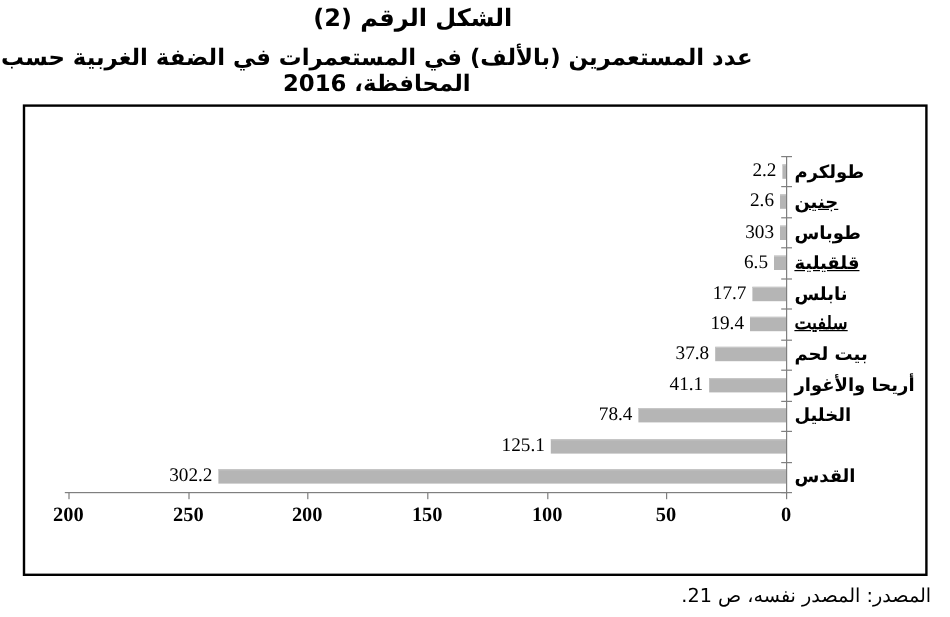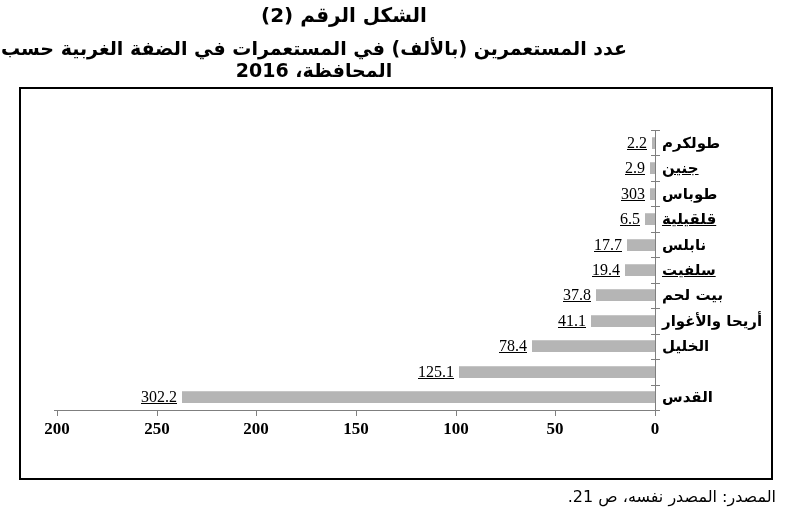--- a/index.html
+++ b/index.html
@@ -13,21 +13,21 @@
     font-weight:bold;font-size:19px;direction:rtl;}
   .chart-frame{position:absolute;left:19px;top:87px;width:754px;height:393px;
     border:2px solid #000;background:#fff;box-sizing:border-box;}
   .plot-area{position:absolute;left:0;top:0;right:0;bottom:0;}
   .hline{position:absolute;height:1px;background:#7f7f7f;}
   .vline{position:absolute;width:1px;background:#7f7f7f;}
   .vtick{position:absolute;width:1px;height:6px;background:#7f7f7f;}
   .htick{position:absolute;width:9px;height:1px;background:#7f7f7f;}
   .bar{position:absolute;height:12px;background:#b5b5b5;border-top:1px solid #c6c6c6;box-sizing:border-box;}
   .valuelabel{position:absolute;font-family:"Liberation Serif",serif;font-size:16px;
-    white-space:nowrap;line-height:20px;text-decoration:underline;}
+    white-space:nowrap;line-height:20px;}
   .xticklabel{position:absolute;width:64px;text-align:center;font-family:"Liberation Serif",serif;
     font-weight:bold;font-size:17px;line-height:20px;}
   .catlabel{position:absolute;font-weight:bold;font-size:15px;white-space:nowrap;
     direction:rtl;line-height:22px;}
   .catlabel.u{text-decoration:underline;}
   .source{position:absolute;top:487px;right:16px;font-size:16px;direction:rtl;}
 </style>
 </head>
 <body>
 
@@ -64,34 +64,34 @@
         <div class="htick" style="left: 630px; top: 194px;"></div>
         <div class="htick" style="left: 630px; top: 219px;"></div>
         <div class="htick" style="left: 630px; top: 245px;"></div>
         <div class="htick" style="left: 630px; top: 270px;"></div>
         <div class="htick" style="left: 630px; top: 296px;"></div>
         <div class="htick" style="left: 630px; top: 321px;"></div>
         <div class="bar" style="left: 631px; top: 48px; width: 3px; background: rgb(181, 181, 181);"></div>
         <div class="valuelabel" style="right: 124px; top: 44px;">2.2</div>
         <div class="catlabel" dir="rtl" style="left: 641px; top: 43px;">طولكرم</div>
         <div class="bar" style="left: 629px; top: 73px; width: 5px; background: rgb(181, 181, 181);"></div>
-        <div class="valuelabel" style="right: 126px; top: 69px;">2.9</div>
+        <div class="valuelabel" style="right: 126px; top: 69px;">2.6</div>
         <div class="catlabel u" dir="rtl" style="left: 641px; top: 68px;">جنين</div>
         <div class="bar" style="left: 629px; top: 99px; width: 5px; background: rgb(181, 181, 181);"></div>
         <div class="valuelabel" style="right: 126px; top: 95px;">303</div>
         <div class="catlabel" dir="rtl" style="left: 641px; top: 94px;">طوباس</div>
         <div class="bar" style="left: 624px; top: 124px; width: 10px; background: rgb(181, 181, 181);"></div>
         <div class="valuelabel" style="right: 131px; top: 120px;">6.5</div>
         <div class="catlabel u" dir="rtl" style="left: 641px; top: 119px;">قلقيلية</div>
         <div class="bar" style="left: 606px; top: 150px; width: 28px; background: rgb(181, 181, 181);"></div>
         <div class="valuelabel" style="right: 149px; top: 146px;">17.7</div>
         <div class="catlabel" dir="rtl" style="left: 641px; top: 145px;">نابلس</div>
         <div class="bar" style="left: 604px; top: 175px; width: 30px; background: rgb(181, 181, 181);"></div>
         <div class="valuelabel" style="right: 151px; top: 171px;">19.4</div>
-        <div class="catlabel u" dir="rtl" style="left: 641px; top: 170px;">سلفيت</div>
+        <div class="catlabel u" dir="rtl" style="left: 641px; top: 170px; font-family: Liberation Serif, serif;">سلفيت</div>
         <div class="bar" style="left: 575px; top: 200px; width: 59px; background: rgb(181, 181, 181);"></div>
         <div class="valuelabel" style="right: 180px; top: 196px;">37.8</div>
         <div class="catlabel" dir="rtl" style="left: 641px; top: 195px;">بيت لحم</div>
         <div class="bar" style="left: 570px; top: 226px; width: 64px; background: rgb(181, 181, 181);"></div>
         <div class="valuelabel" style="right: 185px; top: 222px;">41.1</div>
         <div class="catlabel" dir="rtl" style="left: 641px; top: 221px;">أريحا والأغوار</div>
         <div class="bar" style="left: 511px; top: 251px; width: 123px; background: rgb(181, 181, 181);"></div>
         <div class="valuelabel" style="right: 244px; top: 247px;">78.4</div>
         <div class="catlabel" dir="rtl" style="left: 641px; top: 246px;">الخليل</div>
         <div class="bar" style="left: 438px; top: 277px; width: 196px; background: rgb(181, 181, 181);"></div>

